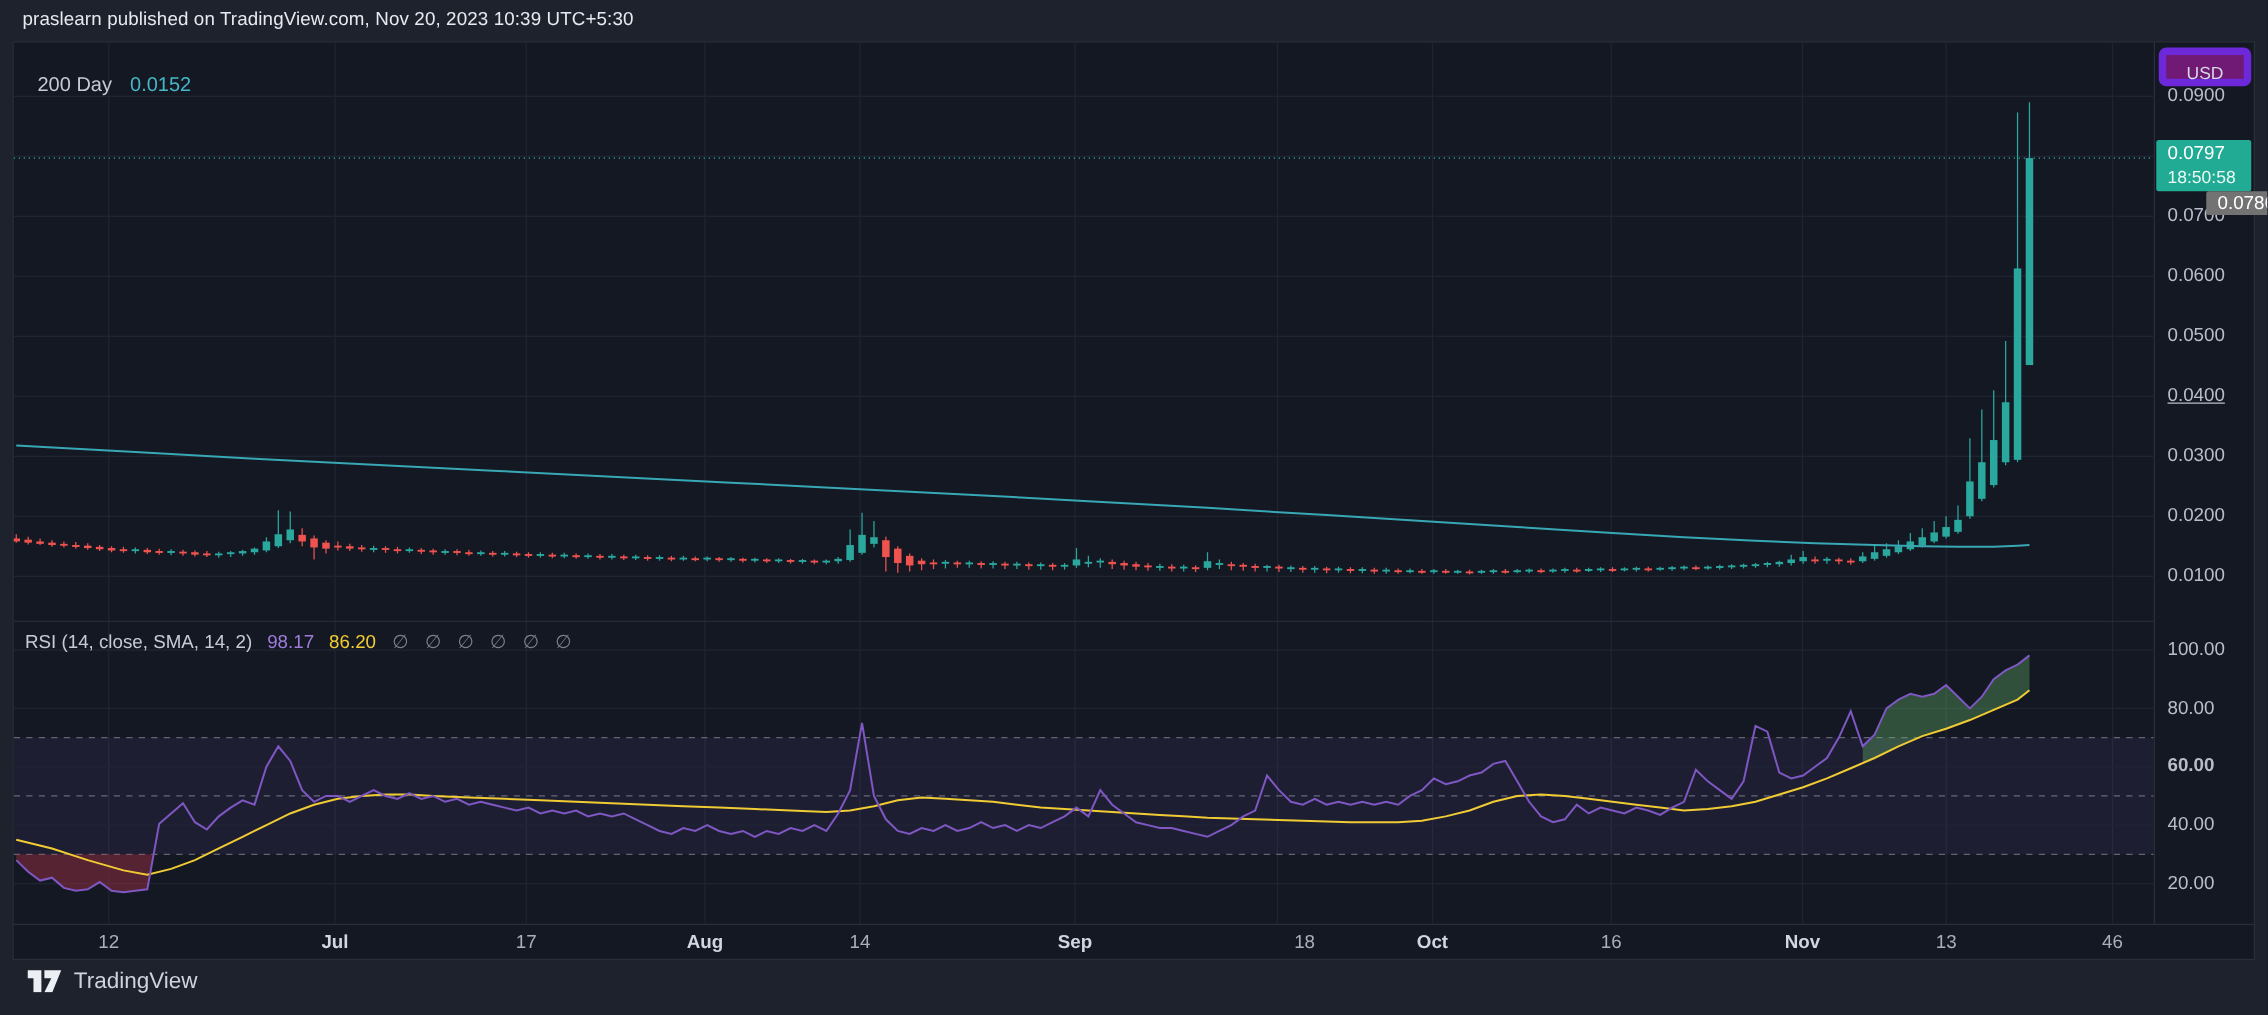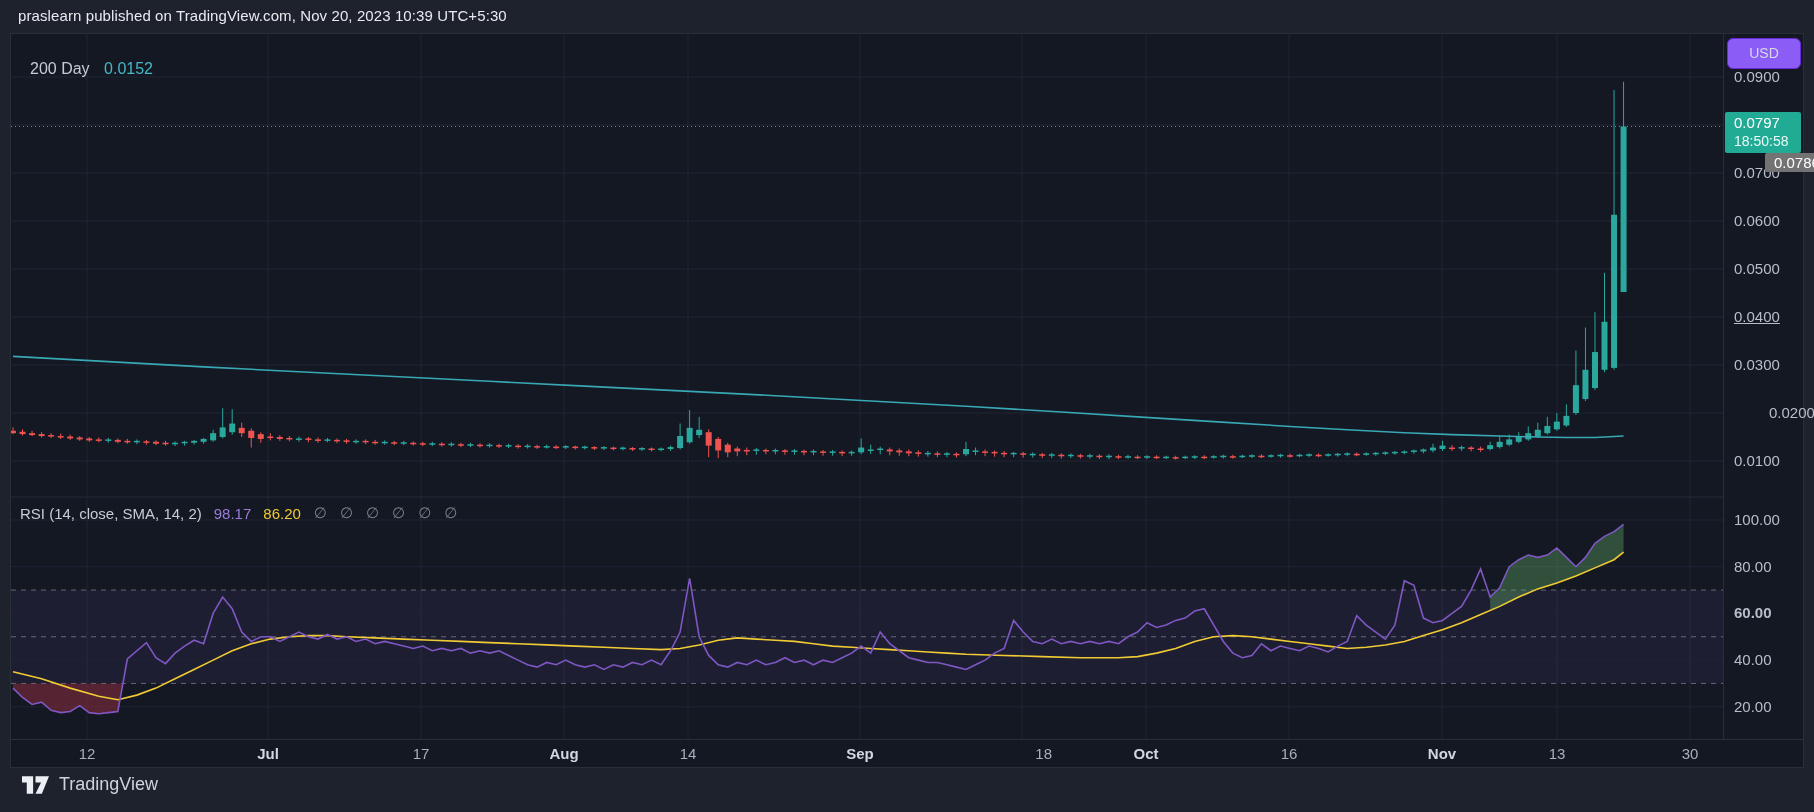--- a/index.html
+++ b/index.html
@@ -10,21 +10,21 @@
   .legend{position:absolute;left:9px;top:4px;font-size:15px;color:#d2d6de;white-space:nowrap;z-index:3;}
   .legend .lg-k{color:#c6cbd4;margin-left:10px;}
   .legend .lg-v{color:#2aa89e;}
   .legend .lg-chg{color:#2aa89e;margin-left:10px;}
   .legend2{position:absolute;left:19px;top:26px;font-size:16px;color:#c6cbd4;z-index:3;}
   .legend2 .ma-v{color:#46b7c6;margin-left:10px;}
   .rsi-legend{position:absolute;left:9px;top:470px;font-size:15px;color:#c6cbd4;z-index:3;display:flex;align-items:center;}
   .rsi-legend .rsi-v1{color:#9d7bd8;margin-left:12px;}
   .rsi-legend .rsi-v2{color:#f0cb33;margin-left:12px;}
   .rsi-legend .nul{color:#7b7f8a;margin-left:13px;font-size:15px;}
-  .usd-btn{position:absolute;left:1716px;top:4px;width:74px;height:31px;line-height:29px;text-align:center;border:1px solid #6d28d9;border-radius:6px;color:#d6dae2;font-size:14px;box-sizing:border-box;z-index:4;background:#8b5cf6;}
+  .usd-btn{position:absolute;left:1716px;top:4px;width:74px;height:31px;line-height:29px;text-align:center;border:6px solid #6d28d9;border-radius:6px;color:#d6dae2;font-size:14px;box-sizing:border-box;z-index:4;background:#701a75;}
   #price-axis{position:absolute;left:1712px;top:0;width:80px;height:705px;border-left:1px solid #2a2e39;box-sizing:border-box;}
   .axlbl{position:absolute;left:10px;font-size:15px;color:#b8bdc9;height:18px;line-height:18px;z-index:1;}
   .badge-up{position:absolute;left:1px;top:78px;width:76px;padding:2px 0 3px 9px;background:#22ab94;color:#fff;font-size:15px;line-height:18px;z-index:2;border-radius:2px;box-sizing:border-box;}
   .badge-up .cd{font-size:14px;color:#eafaf6;}
   .badge-down{position:absolute;left:1px;top:119px;width:60px;height:19px;line-height:19px;padding-left:9px;background:#737373;color:#fff;font-size:15px;z-index:2;border-radius:2px;box-sizing:border-box;margin-left:40px;}
   #time-axis{position:absolute;left:0;top:705px;width:1792px;height:28px;border-top:1px solid #2a2e39;box-sizing:border-box;}
   .tlbl{position:absolute;top:5px;width:60px;margin-left:-30px;text-align:center;font-size:15px;color:#a9aeba;}
   .tlbl.mon{color:#d2d6df;font-weight:700;}
   .footer{position:absolute;left:22px;top:774px;display:flex;align-items:center;gap:10px;z-index:2;}
   .footer .brand{font-size:18px;color:#ced3dc;}
@@ -441,42 +441,42 @@
         <div class="cd">18:50:58</div>
       </div>
       <div class="badge-down">0.0786</div>
     <div class="axlbl" style="top: 34px;">0.0900</div>
         <div class="axlbl" style="top: 82px;">0.0800</div>
         <div class="axlbl" style="top: 130px;">0.0700</div>
         <div class="axlbl" style="top: 178px;">0.0600</div>
         <div class="axlbl" style="top: 226px;">0.0500</div>
         <div class="axlbl" style="top: 274px; text-decoration: underline;">0.0400</div>
         <div class="axlbl" style="top: 322px;">0.0300</div>
-        <div class="axlbl" style="top: 370px; margin-left: 35px;">0.0200</div>
+        <div class="axlbl" style="top: 370px;">0.0200</div>
         <div class="axlbl" style="top: 418px;">0.0100</div>
         <div class="axlbl" style="top: 477px;">100.00</div>
         <div class="axlbl" style="top: 523.7px;">80.00</div>
         <div class="axlbl" style="top: 570.4px; font-weight: bold;">60.00</div>
         <div class="axlbl" style="top: 617.1px;">40.00</div>
         <div class="axlbl" style="top: 663.8px;">20.00</div>
       </div>
 
     <div id="time-axis">
         <div class="tlbl" style="left: 76px;">12</div>
         <div class="tlbl mon" style="left: 257px;">Jul</div>
         <div class="tlbl" style="left: 410px;">17</div>
         <div class="tlbl mon" style="left: 553px;">Aug</div>
         <div class="tlbl" style="left: 677px;">14</div>
         <div class="tlbl mon" style="left: 849px;">Sep</div>
         <div class="tlbl" style="left: 1011px; text-align: right;">18</div>
         <div class="tlbl mon" style="left: 1135px;">Oct</div>
         <div class="tlbl" style="left: 1278px;">16</div>
         <div class="tlbl mon" style="left: 1431px;">Nov</div>
         <div class="tlbl" style="left: 1546px;">13</div>
-        <div class="tlbl" style="left: 1679px;">30</div>
+        <div class="tlbl" style="left: 1679px;">46</div>
       </div>
   </div>
 
   <div class="footer">
     <svg width="27" height="18" viewBox="0 0 34 22">
       <polygon points="0,0 14,0 14,22 6,22 6,8 0,8" fill="#eceff4"></polygon>
       <polygon points="17,0 34,0 25,22 17,22 24,8 17,8" fill="#eceff4"></polygon>
     </svg>
     <span class="brand">TradingView</span>
   </div>

